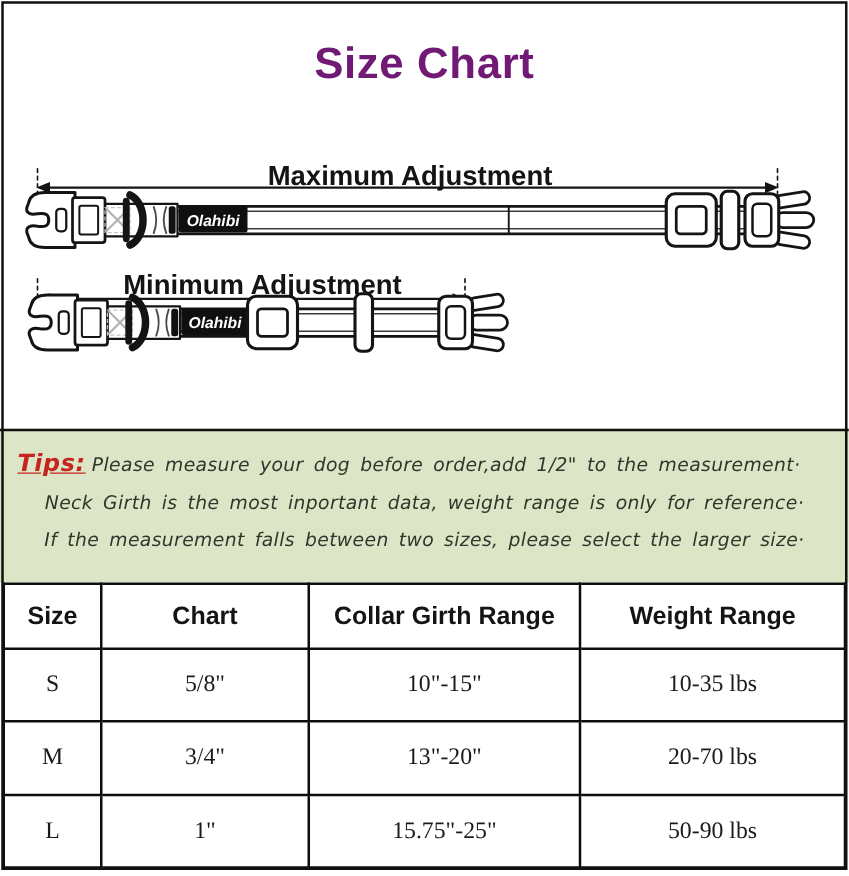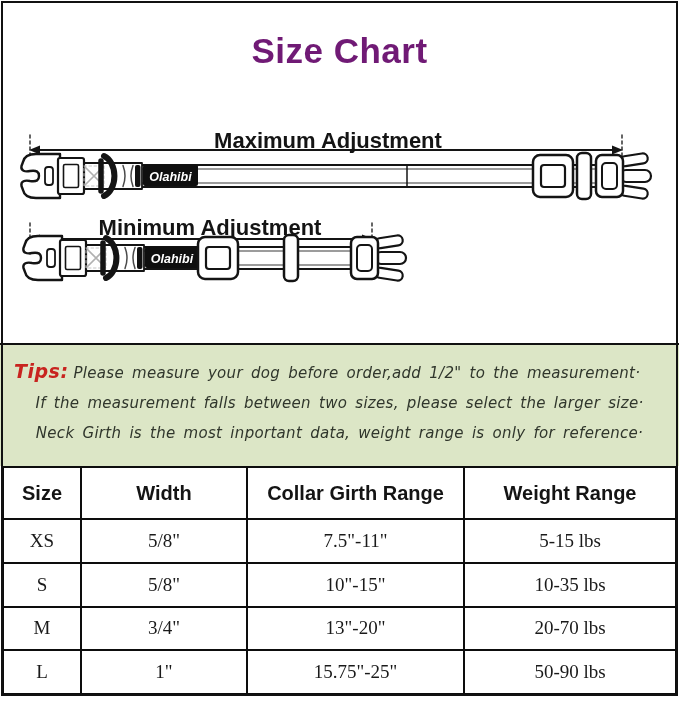--- a/index.html
+++ b/index.html
@@ -33,20 +33,21 @@
   .tips p {
     margin:0; line-height:30px; white-space:nowrap;
     font-family:"DejaVu Sans", sans-serif; font-style:italic;
     font-size:15px; color:#30362c; letter-spacing:0.3px; word-spacing:3px;
     text-align:center;
   }
   .tips p.first { text-align:left; padding-left:14px; }
   .tips-prefix {
     color:#c8241f; font-size:19px; font-weight:bold; margin-right:5px;
     letter-spacing:0.5px;
+    text-decoration:underline;
   }
   .size-table {
     position:absolute; top:466px; left:2px; width:675px; height:229px;
     border-collapse:collapse; table-layout:fixed; text-align:center;
     z-index:2; background:#fff;
   }
   .size-table th, .size-table td {
     border:2.5px solid #0d0d0d; padding:0; vertical-align:middle;
   }
   .size-table th {
@@ -147,46 +148,40 @@
     <rect x="145" y="138.5" width="54" height="21.5" rx="2" fill="#0f0f0f"></rect>
     <text class="brand-text" x="172" y="154.5" text-anchor="middle">Olahibi</text>
     <use href="#triglide" transform="translate(218,150)"></use>
     <use href="#keeper" transform="translate(291,150)"></use>
     <use href="#mbuckle" transform="translate(351,150)"></use>
   </g>
 </svg>
 
 <div class="tips">
   <p class="first"><span class="tips-prefix">Tips:</span><span>Please measure your dog before order,add 1/2" to the measurement·</span></p>
+  <p>Neck Girth is the most inportant data, weight range is only for reference·</p>
   <p>If the measurement falls between two sizes, please select the larger size·</p>
-  <p>Neck Girth is the most inportant data, weight range is only for reference·</p>
 </div>
 
 <table class="size-table">
   <colgroup>
     <col style="width:78px">
       <col style="width:166px">
       <col style="width:217px">
       <col>
   </colgroup>
   <thead>
     <tr>
       <th>Size</th>
-      <th>Width</th>
+      <th>Chart</th>
       <th>Collar Girth Range</th>
       <th>Weight Range</th>
     </tr>
   </thead>
   <tbody>
-    <tr>
-      <td>XS</td>
-      <td>5/8"</td>
-      <td>7.5"-11"</td>
-      <td>5-15 lbs</td>
-    </tr>
     <tr>
       <td>S</td>
       <td>5/8"</td>
       <td>10"-15"</td>
       <td>10-35 lbs</td>
     </tr>
     <tr>
       <td>M</td>
       <td>3/4"</td>
       <td>13"-20"</td>

